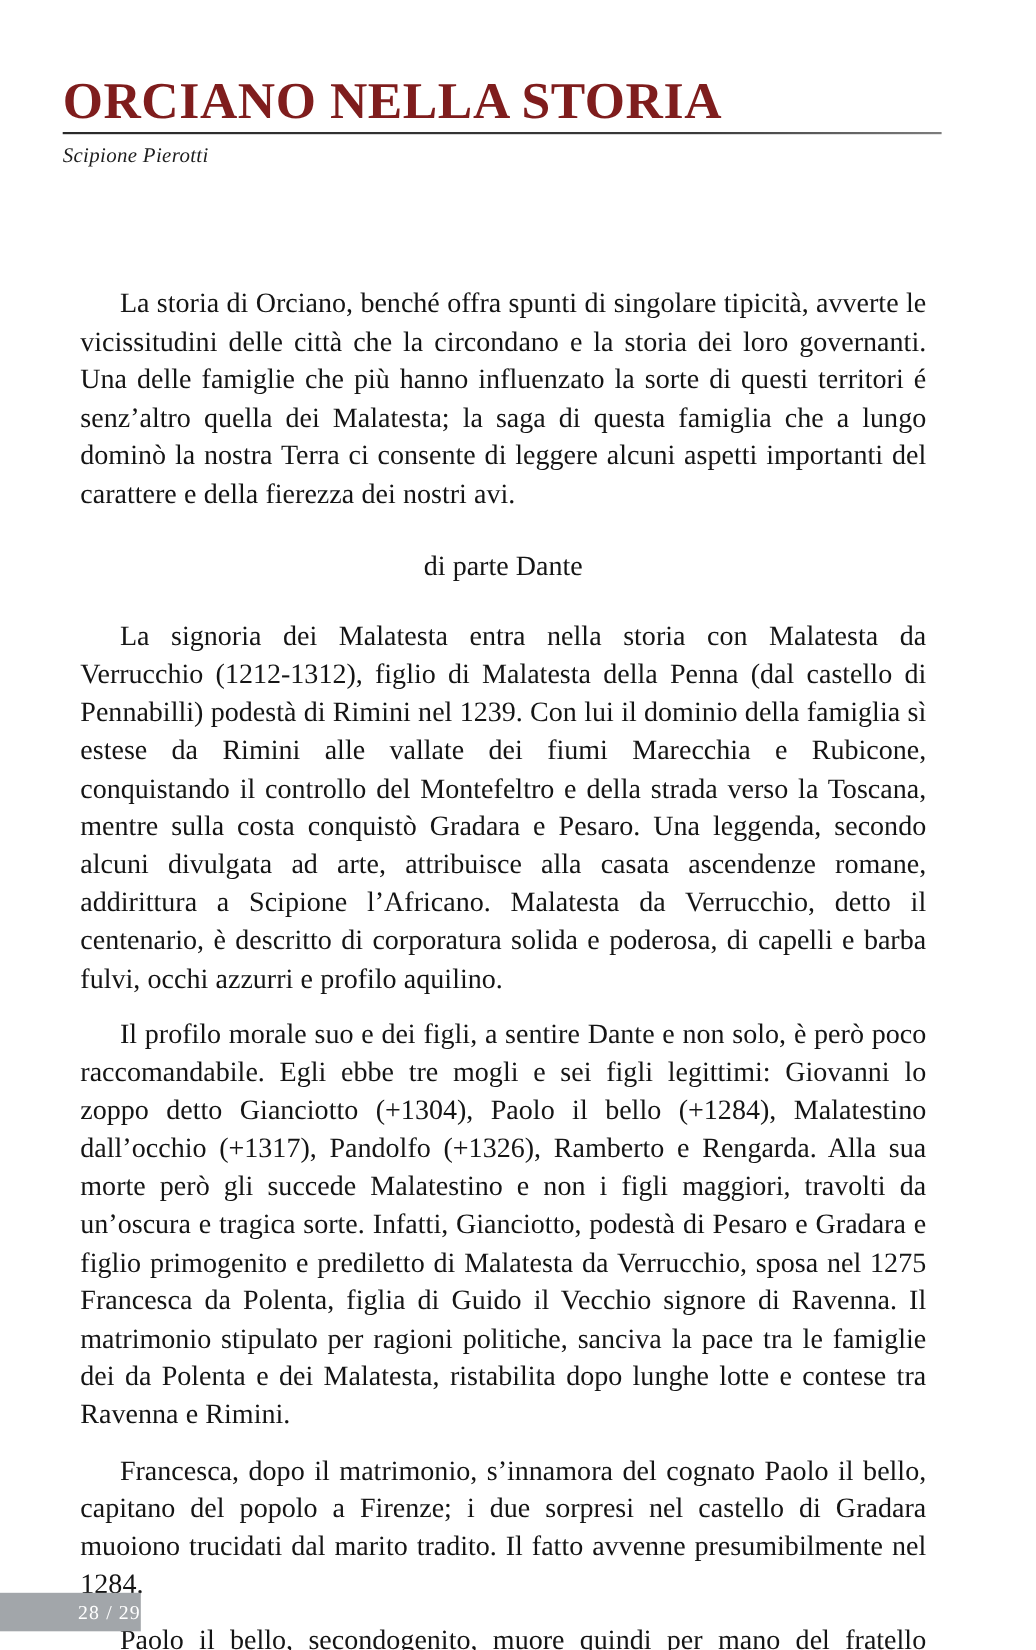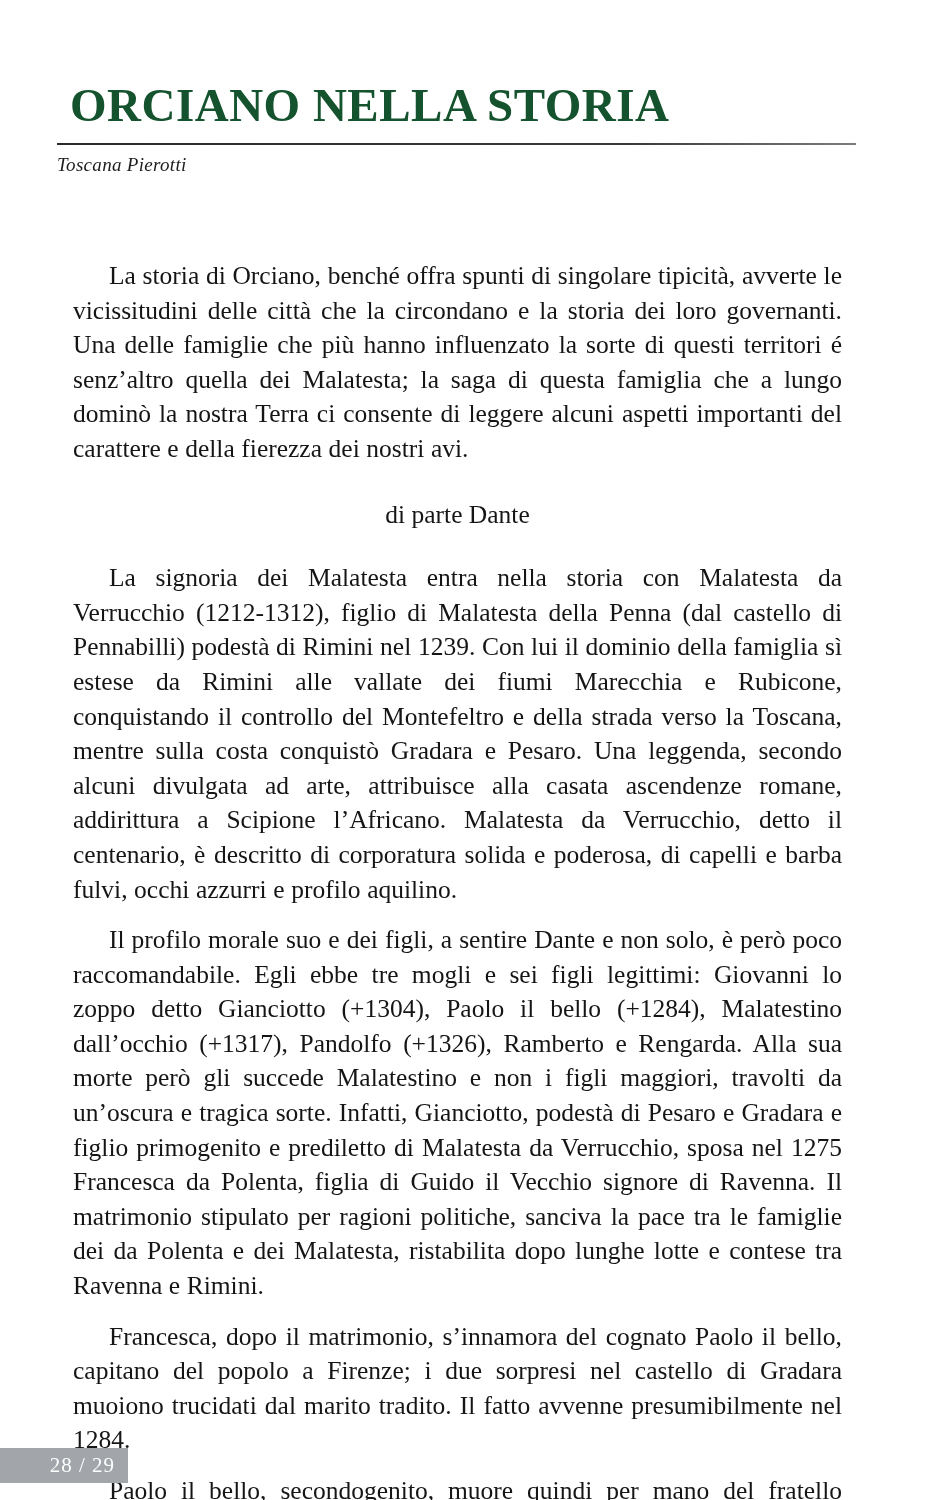--- a/index.html
+++ b/index.html
@@ -22,22 +22,22 @@
     position: absolute;
     left: 57px;
     top: 68px;
     width: 801px;
   }
   .doc-title {
     font-size: 47px;
     font-weight: bold;
     letter-spacing: 0.5px;
     line-height: 1.04;
-    margin: 13px;
-    color: #14532d;
+    margin: 0;
+    color: #7f1d1d;
     white-space: nowrap;
   }
   .title-rule {
     margin-top: 3px;
     height: 2px;
     width: 799px;
     background: linear-gradient(to right, #2a2a2a 0%, #3a3a3a 72%, #7d7d7d 100%);
   }
   .byline {
     margin-top: 9px;
@@ -86,35 +86,34 @@
     top: 1448px;
     width: 128px;
     height: 35px;
     background: #a2a6aa;
     display: flex;
     align-items: center;
     justify-content: flex-end;
   }
   .folio-text {
     color: #ffffff;
-    font-size: 21px;
+    font-size: 18px;
     letter-spacing: 1px;
-    padding-right: 13px;
     line-height: 1;
   }
 </style>
 </head>
 <body>
 
 <div class="page">
 
   <div class="header">
     <h1 class="doc-title">ORCIANO NELLA STORIA</h1>
     <div class="title-rule"></div>
-    <div class="byline">Toscana Pierotti</div>
+    <div class="byline">Scipione Pierotti</div>
   </div>
 
   <div class="column">
 
     <p class="body indent">La storia di Orciano, benché offra spunti di singolare tipicità, avverte le vicissitudini delle città che la circondano e la storia dei loro governanti. Una delle famiglie che più hanno influenzato la sorte di questi territori é senz’altro quella dei Malatesta; la saga di questa famiglia che a lungo dominò la nostra Terra ci consente di leggere alcuni aspetti importanti del carattere e della fierezza dei nostri avi.</p>
 
     <div class="section-heading">
       <div>di parte Dante</div>
     </div>
 

